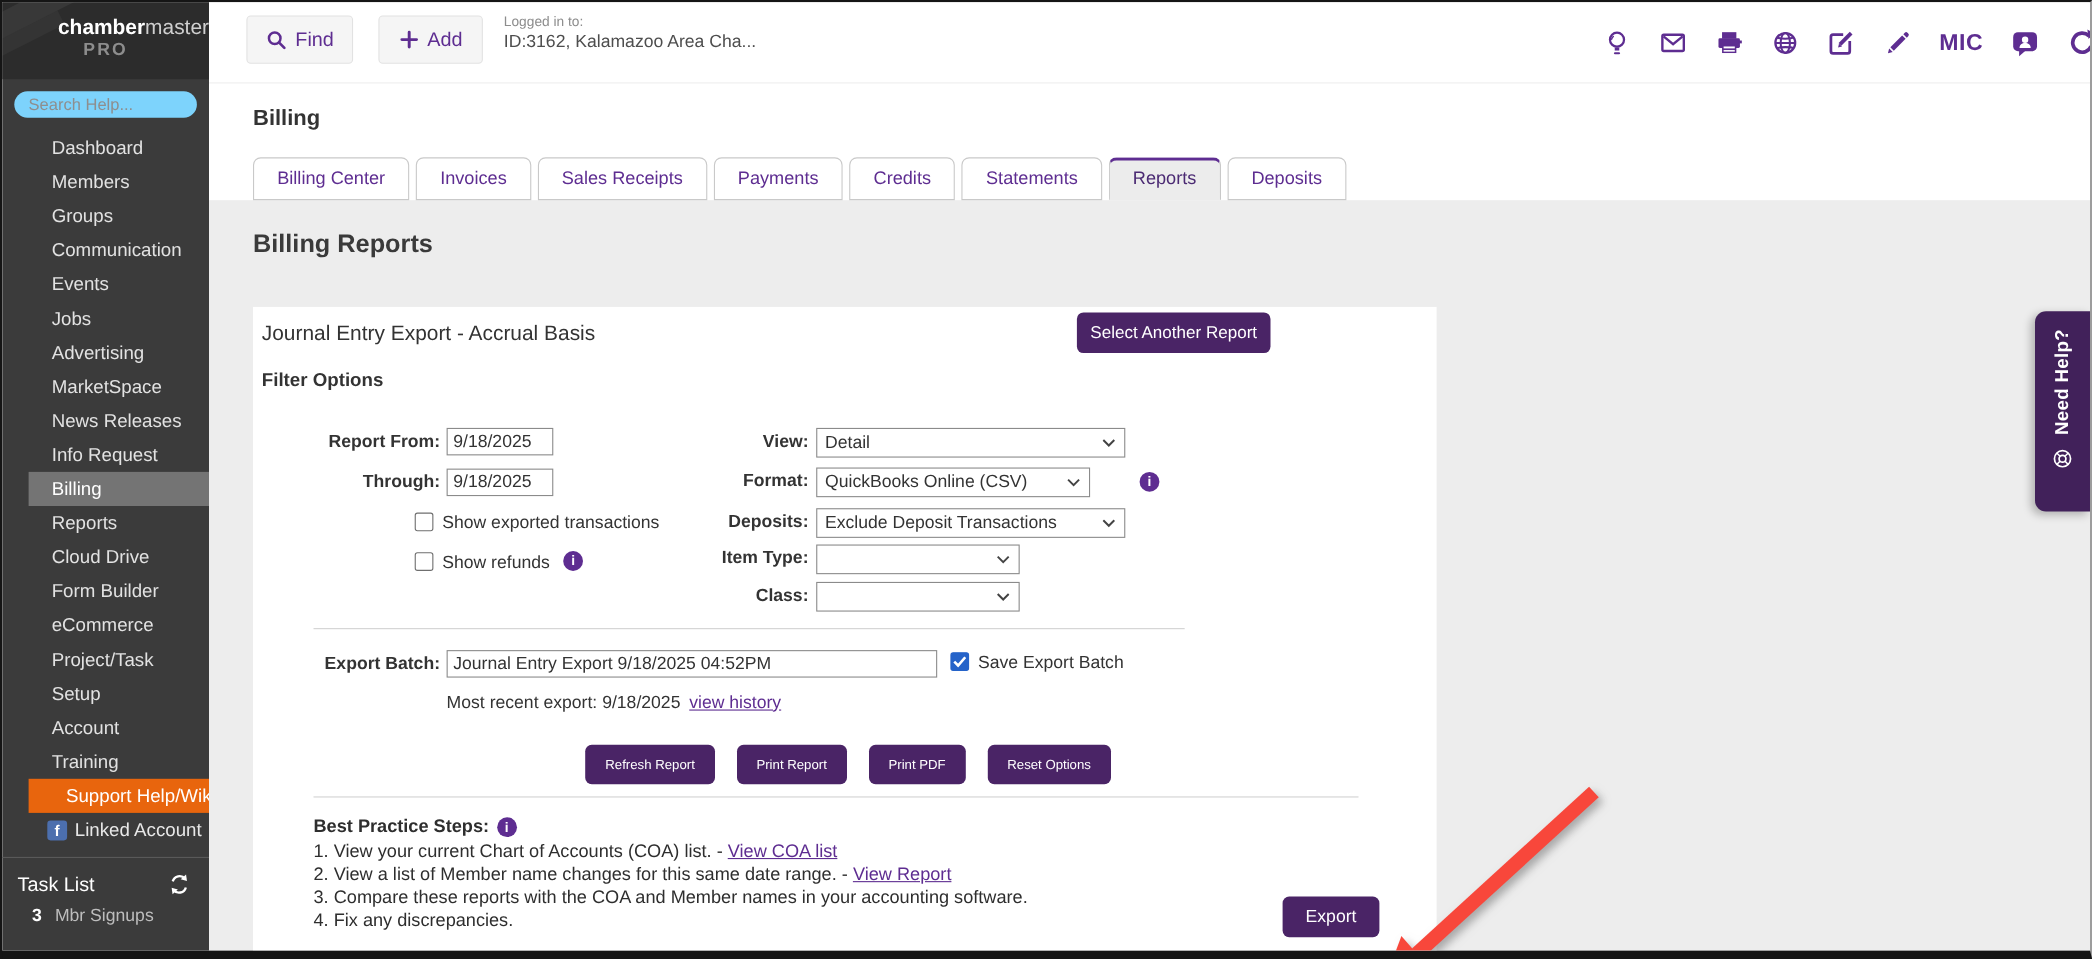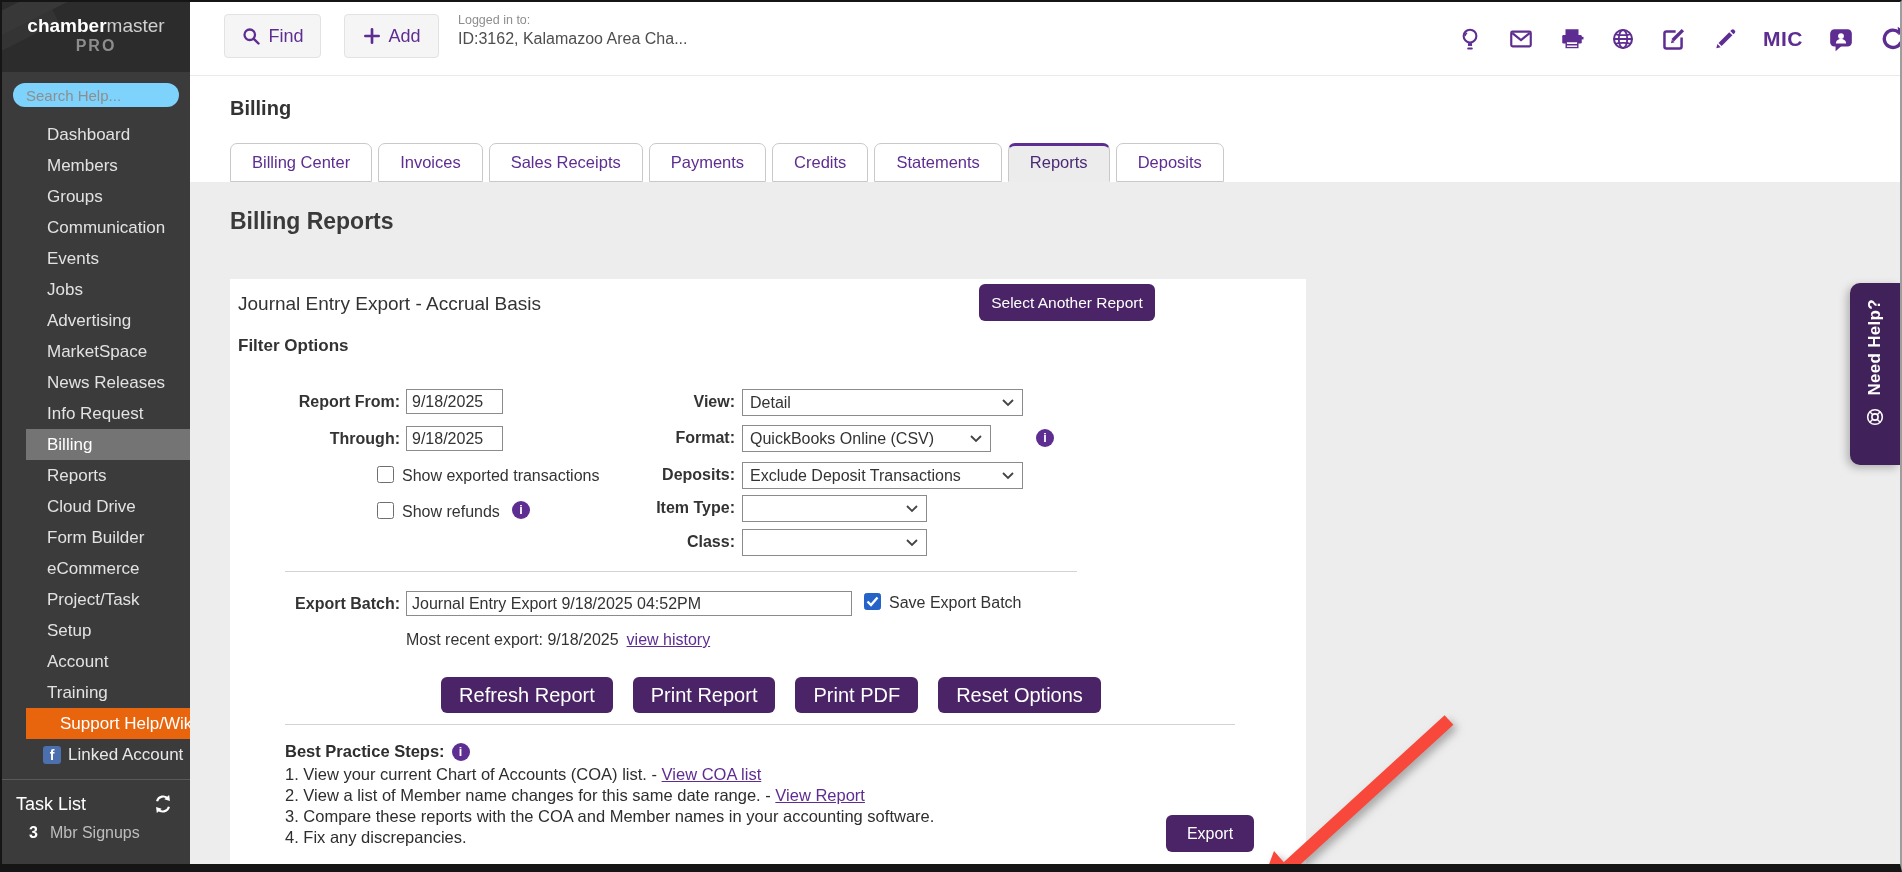--- a/index.html
+++ b/index.html
@@ -7,21 +7,21 @@
     border:2px solid #151515;border-bottom-width:8px;border-right-color:#9d9d9d;
     overflow:hidden;background:#fff;}
 
   
   .sidebar{position:absolute;left:0;top:0;width:188px;height:100%;background:#3b3b3b;}
   .side-head{height:70px;background:#2c2c2c;position:relative;overflow:hidden;}
   .side-head::before{content:"";position:absolute;left:-40px;top:-8px;width:150px;height:22px;
     background:rgba(255,255,255,.06);transform:rotate(-27deg);}
   .side-head::after{content:"";position:absolute;left:-60px;top:34px;width:120px;height:14px;
     background:rgba(255,255,255,.04);transform:rotate(-27deg);}
-  .logo-line{position:relative;text-align:center;margin-top:13px;font-size:19px;color:#cfcfcf;}
+  .logo-line{position:relative;text-align:right;margin-top:13px;font-size:19px;color:#cfcfcf;}
   .logo-bold{font-weight:bold;color:#fff;}
   .logo-sub{position:relative;text-align:center;font-size:16px;font-weight:bold;color:#8d8d8d;letter-spacing:2px;margin-top:0px;}
   .search-wrap{padding:11px 11px 7px;}
   input.search{width:100%;box-sizing:border-box;height:15px;border-radius:15px;border:none;outline:none;
     padding:12px 13px;font-size:15px;color:#444;background:#7dd3fc;}
   input.search::placeholder{color:#8e8e8e;}
   .nav{margin-top:5px;margin-left:24px;}
   .nav-item{height:31px;line-height:31px;padding-left:21px;font-size:17px;color:#e2e2e2;cursor:pointer;white-space:nowrap;}
   .nav-item.active{background:#747474;color:#fff;}
   .nav-item.orange{background:#e8650d;color:#fff;padding-left:34px;}
@@ -72,21 +72,21 @@
     background:#fff;cursor:pointer;display:flex;align-items:center;justify-content:center;}
   .cb.checked{background:#2563c9;border-color:#2563c9;}
   .cbl{position:absolute;font-size:16px;color:#333;white-space:nowrap;}
   .info{width:18px;height:18px;border-radius:50%;background:#5e2d91;color:#fff;font-size:12.5px;font-weight:bold;
     display:inline-flex;align-items:center;justify-content:center;cursor:pointer;flex:none;}
   .info.abs{position:absolute;}
   .hdiv{position:absolute;height:1px;background:#d2d2d2;}
   .recent{position:absolute;left:176px;top:352px;font-size:16px;color:#333;}
   .recent a{color:#5e2d91;text-decoration:underline;cursor:pointer;margin-left:8px;}
   .actions{position:absolute;left:55px;top:398px;width:972px;display:flex;justify-content:center;gap:20px;}
-  .actions .btn-purple{height:36px;padding:0 18px;font-size:20px;}
+  .actions .btn-purple{height:36px;padding:0 18px;font-size:12px;}
   .bp-title{position:absolute;left:55px;top:463px;font-size:16.5px;font-weight:bold;color:#2e2e2e;
     display:flex;align-items:center;gap:7px;}
   .step{position:absolute;left:55px;font-size:16.5px;color:#2e2e2e;white-space:nowrap;}
   .step a{color:#5e2d91;text-decoration:underline;cursor:pointer;}
   #exportBtn{position:absolute;left:936px;top:536px;width:88px;height:37px;font-size:16px;}
 
   .needhelp{position:absolute;right:0;top:207px;width:50px;height:182px;background:#41215a;border-radius:10px 0 0 10px;
     box-shadow:-3px 3px 8px rgba(0,0,0,.25);display:flex;flex-direction:column;align-items:center;padding-top:16px;
     box-sizing:border-box;cursor:pointer;z-index:3;}
   .nh-text{writing-mode:vertical-rl;transform:rotate(180deg);color:#fff;font-weight:bold;font-size:17px;letter-spacing:.3px;}

